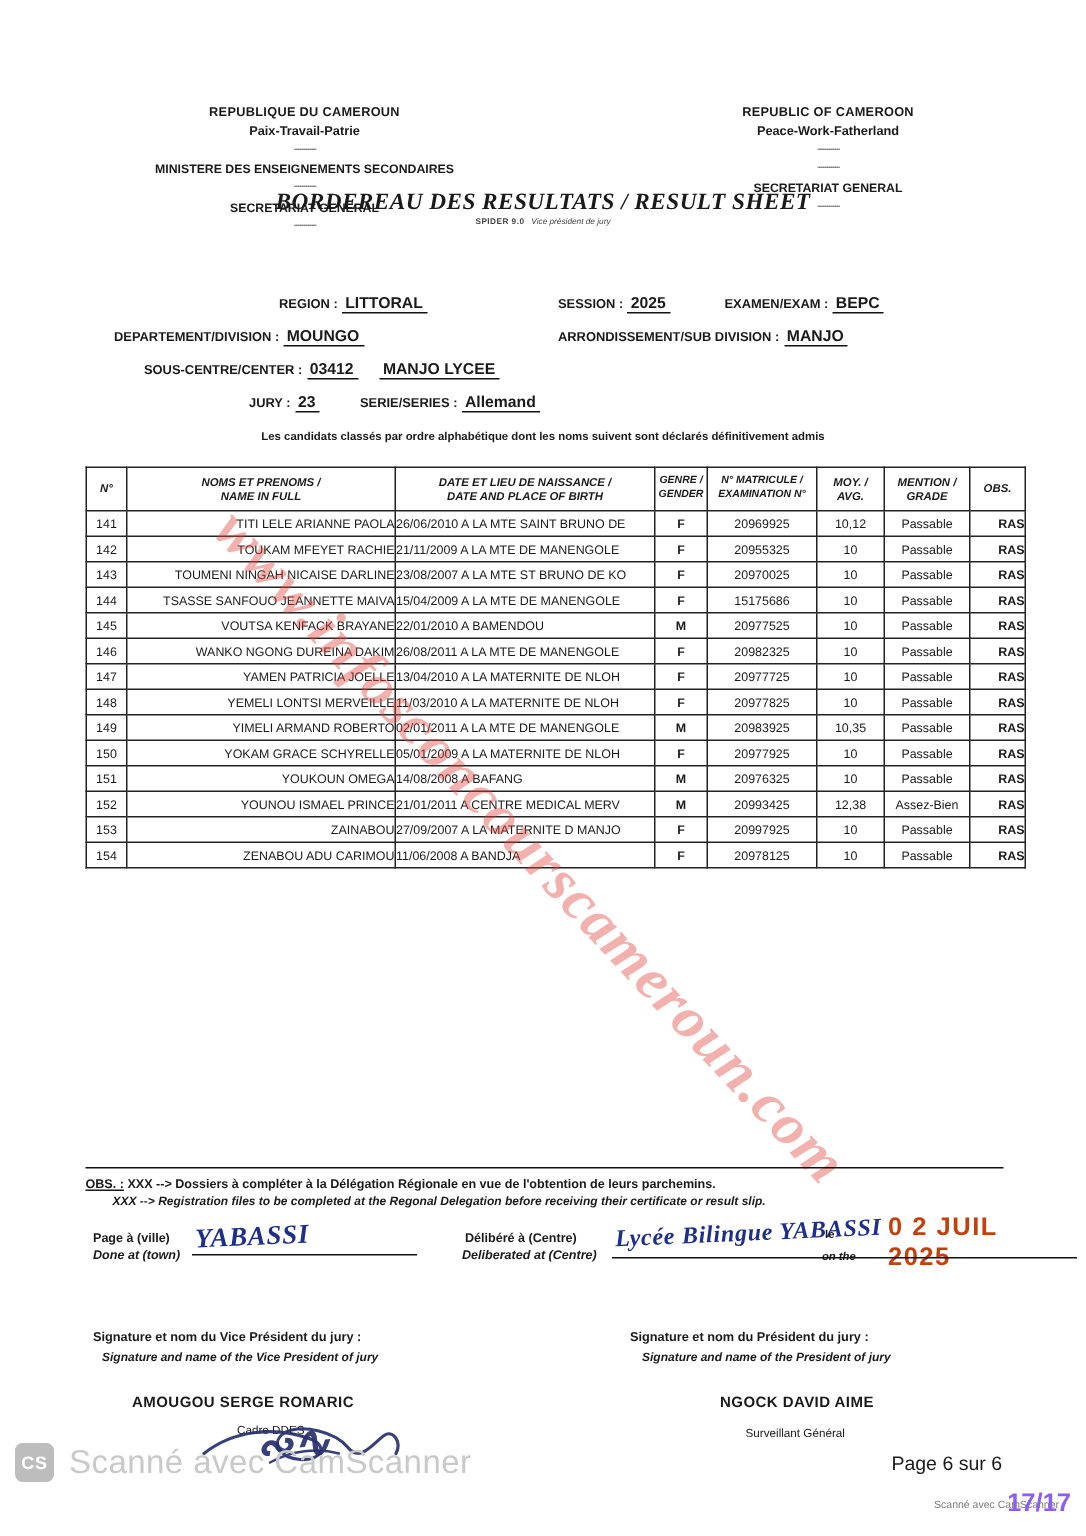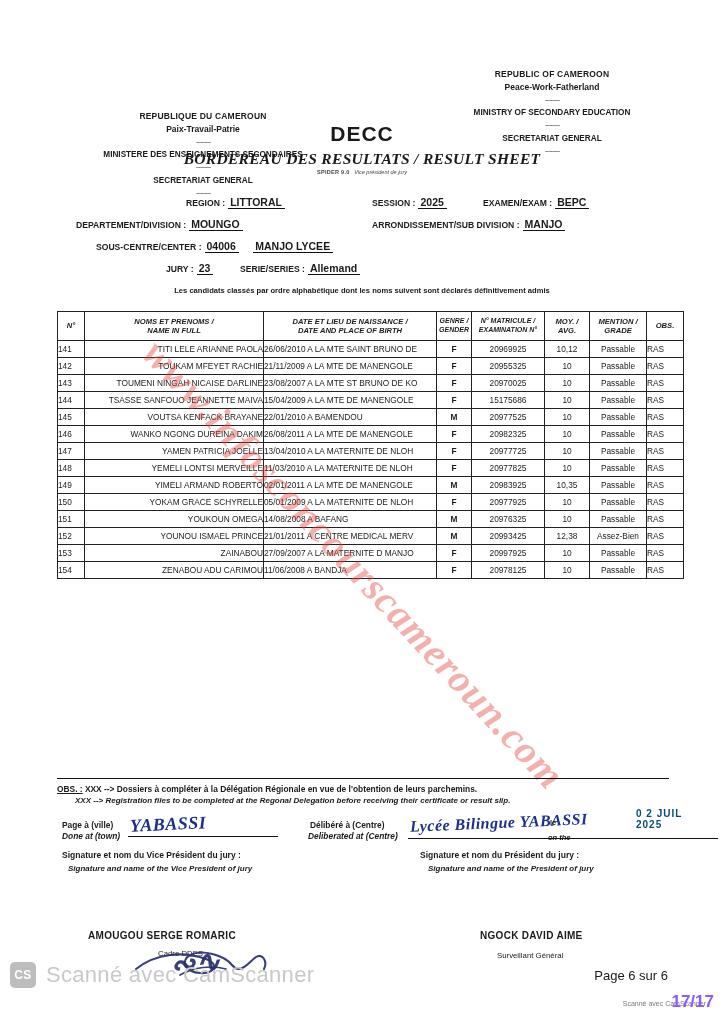--- a/index.html
+++ b/index.html
@@ -9,21 +9,21 @@
     font-family:"Liberation Sans", sans-serif;
     color:#1a1a1a;
     position:relative;
     overflow:hidden;
   }
   .page{position:absolute;inset:0;}
 
   
   .hdr{position:absolute;top:68px;left:0;right:0;height:110px;}
   .hdr-col{position:absolute;text-align:center;font-weight:bold;line-height:1.5;}
-  .hdr-left{left:58px;width:290px;margin-top:42px;}
+  .hdr-left{left:58px;width:290px;}
   .hdr-right{right:22px;width:300px;}
   .hdr-col .l1{font-size:8.5px;letter-spacing:.2px;}
   .hdr-col .l2{font-size:8.5px;}
   .hdr-col .l3{font-size:8.2px;}
   .hdr-col .l4{font-size:8.2px;}
   .dash{font-size:7px;color:#555;letter-spacing:-1px;margin:1px 0 2px;font-weight:normal;}
 
   .title-block{position:absolute;top:122px;left:0;right:0;text-align:center;}
   .decc{font-size:21px;font-weight:bold;letter-spacing:1px;}
   .brd{font-size:15.5px;font-weight:bold;font-style:italic;margin-top:4px;font-family:"Liberation Serif",serif;letter-spacing:.3px;}
@@ -50,28 +50,28 @@
     border:1px solid #222;
     padding:0;
     height:16px;
     font-size:8.2px;
     vertical-align:middle;
   }
   table.results thead th{
     font-style:italic;font-weight:bold;font-size:7.6px;text-align:center;
     height:28px;line-height:1.25;
   }
-  .c-num{width:26px;text-align:left;font-size:9px;}
+  .c-num{width:26px;text-align:center;font-size:9px;}
   .c-name{width:178px;text-align:right;padding-left:3px;}
   .c-birth{width:172px;text-align:left;padding-left:3px;}
   .c-gender{width:34px;text-align:center;font-weight:bold;}
   .c-mat{width:72px;text-align:center;}
   .c-avg{width:44px;text-align:center;}
   .c-mention{width:56px;text-align:center;font-size:7.4px;}
-  .c-obs{width:36px;text-align:left;font-weight:normal;font-size:8.4px;}
+  .c-obs{width:36px;text-align:right;font-weight:bold;font-size:8.4px;}
   table.results tbody td{font-size:8.3px;}
   table.results thead th.small{font-size:7px;}
 
   
   .watermark{
     position:absolute;
     left:168px;top:330px;
     width:560px;
     font-family:"Liberation Serif",serif;
     font-weight:bold;font-style:italic;
@@ -102,24 +102,24 @@
     font-family:"Liberation Serif",serif;
     font-size:17px;color:#1d2f8a;
     font-style:italic;font-weight:bold;
     letter-spacing:.5px;
     transform:rotate(-2.5deg);
   }
   .ul{position:absolute;border-bottom:1.4px solid #111;}
   .stamp{
     position:absolute;
     font-family:"Liberation Sans",sans-serif;
-    font-weight:bold;font-size:10px;
-    color:#0c4a6e;letter-spacing:1px;margin-left:44px;
-  }
-  .roleline{position:absolute;font-size:8.5px;font-weight:bold;}
+    font-weight:bold;font-size:17px;
+    color:#c2410c;letter-spacing:1px;
+  }
+  .roleline{position:absolute;font-size:8.5px;font-weight:bold;margin-top:36px;}
   .roleline.it{font-style:italic;font-size:8px;font-weight:bold;}
 
   
   .names{position:absolute;top:925px;left:0;right:0;height:60px;}
   .nm{position:absolute;font-size:10px;font-weight:bold;letter-spacing:.3px;}
   .sub{position:absolute;font-size:7.8px;}
   .scribble{
     position:absolute;
     font-family:"Liberation Serif",serif;
     font-size:30px;color:#28306e;
@@ -153,29 +153,27 @@
       <div class="dash">-----------</div>
       <div class="l3">MINISTERE DES ENSEIGNEMENTS SECONDAIRES</div>
       <div class="dash">-----------</div>
       <div class="l4">SECRETARIAT GENERAL</div>
       <div class="dash">-----------</div>
     </div>
     <div class="hdr-col hdr-right">
       <div class="l1">REPUBLIC OF CAMEROON</div>
       <div class="l2">Peace-Work-Fatherland</div>
       <div class="dash">-----------</div>
-      <div class="l3">MINISTRY OF SECONDARY EDUCATION</div>
       <div class="dash">-----------</div>
       <div class="l4">SECRETARIAT GENERAL</div>
       <div class="dash">-----------</div>
     </div>
   </div>
 
   <div class="title-block">
-    <div class="decc">DECC</div>
     <div class="brd">BORDEREAU DES RESULTATS / RESULT SHEET</div>
     <div class="spider">
       <b>SPIDER 9.0</b>
       &nbsp;&nbsp;<span>Vice président de jury</span>
     </div>
   </div>
 
   <div class="meta">
 
     <div class="mrow">
@@ -194,21 +192,21 @@
       <div class="fld" style="left:76px;">
         <span class="lab">DEPARTEMENT/DIVISION :</span><span class="val">MOUNGO</span>
       </div>
       <div class="fld" style="left:372px;">
         <span class="lab">ARRONDISSEMENT/SUB DIVISION :</span><span class="val">MANJO</span>
       </div>
     </div>
 
     <div class="mrow">
       <div class="fld" style="left:96px;">
-        <span class="lab">SOUS-CENTRE/CENTER :</span><span class="val">04006</span>
+        <span class="lab">SOUS-CENTRE/CENTER :</span><span class="val">03412</span>
         <span class="val" style="margin-left:12px;">MANJO LYCEE</span>
       </div>
     </div>
 
     <div class="mrow">
       <div class="fld" style="left:166px;">
         <span class="lab">JURY :</span><span class="val">23</span>
       </div>
       <div class="fld" style="left:240px;">
         <span class="lab">SERIE/SERIES :</span><span class="val">Allemand</span>

